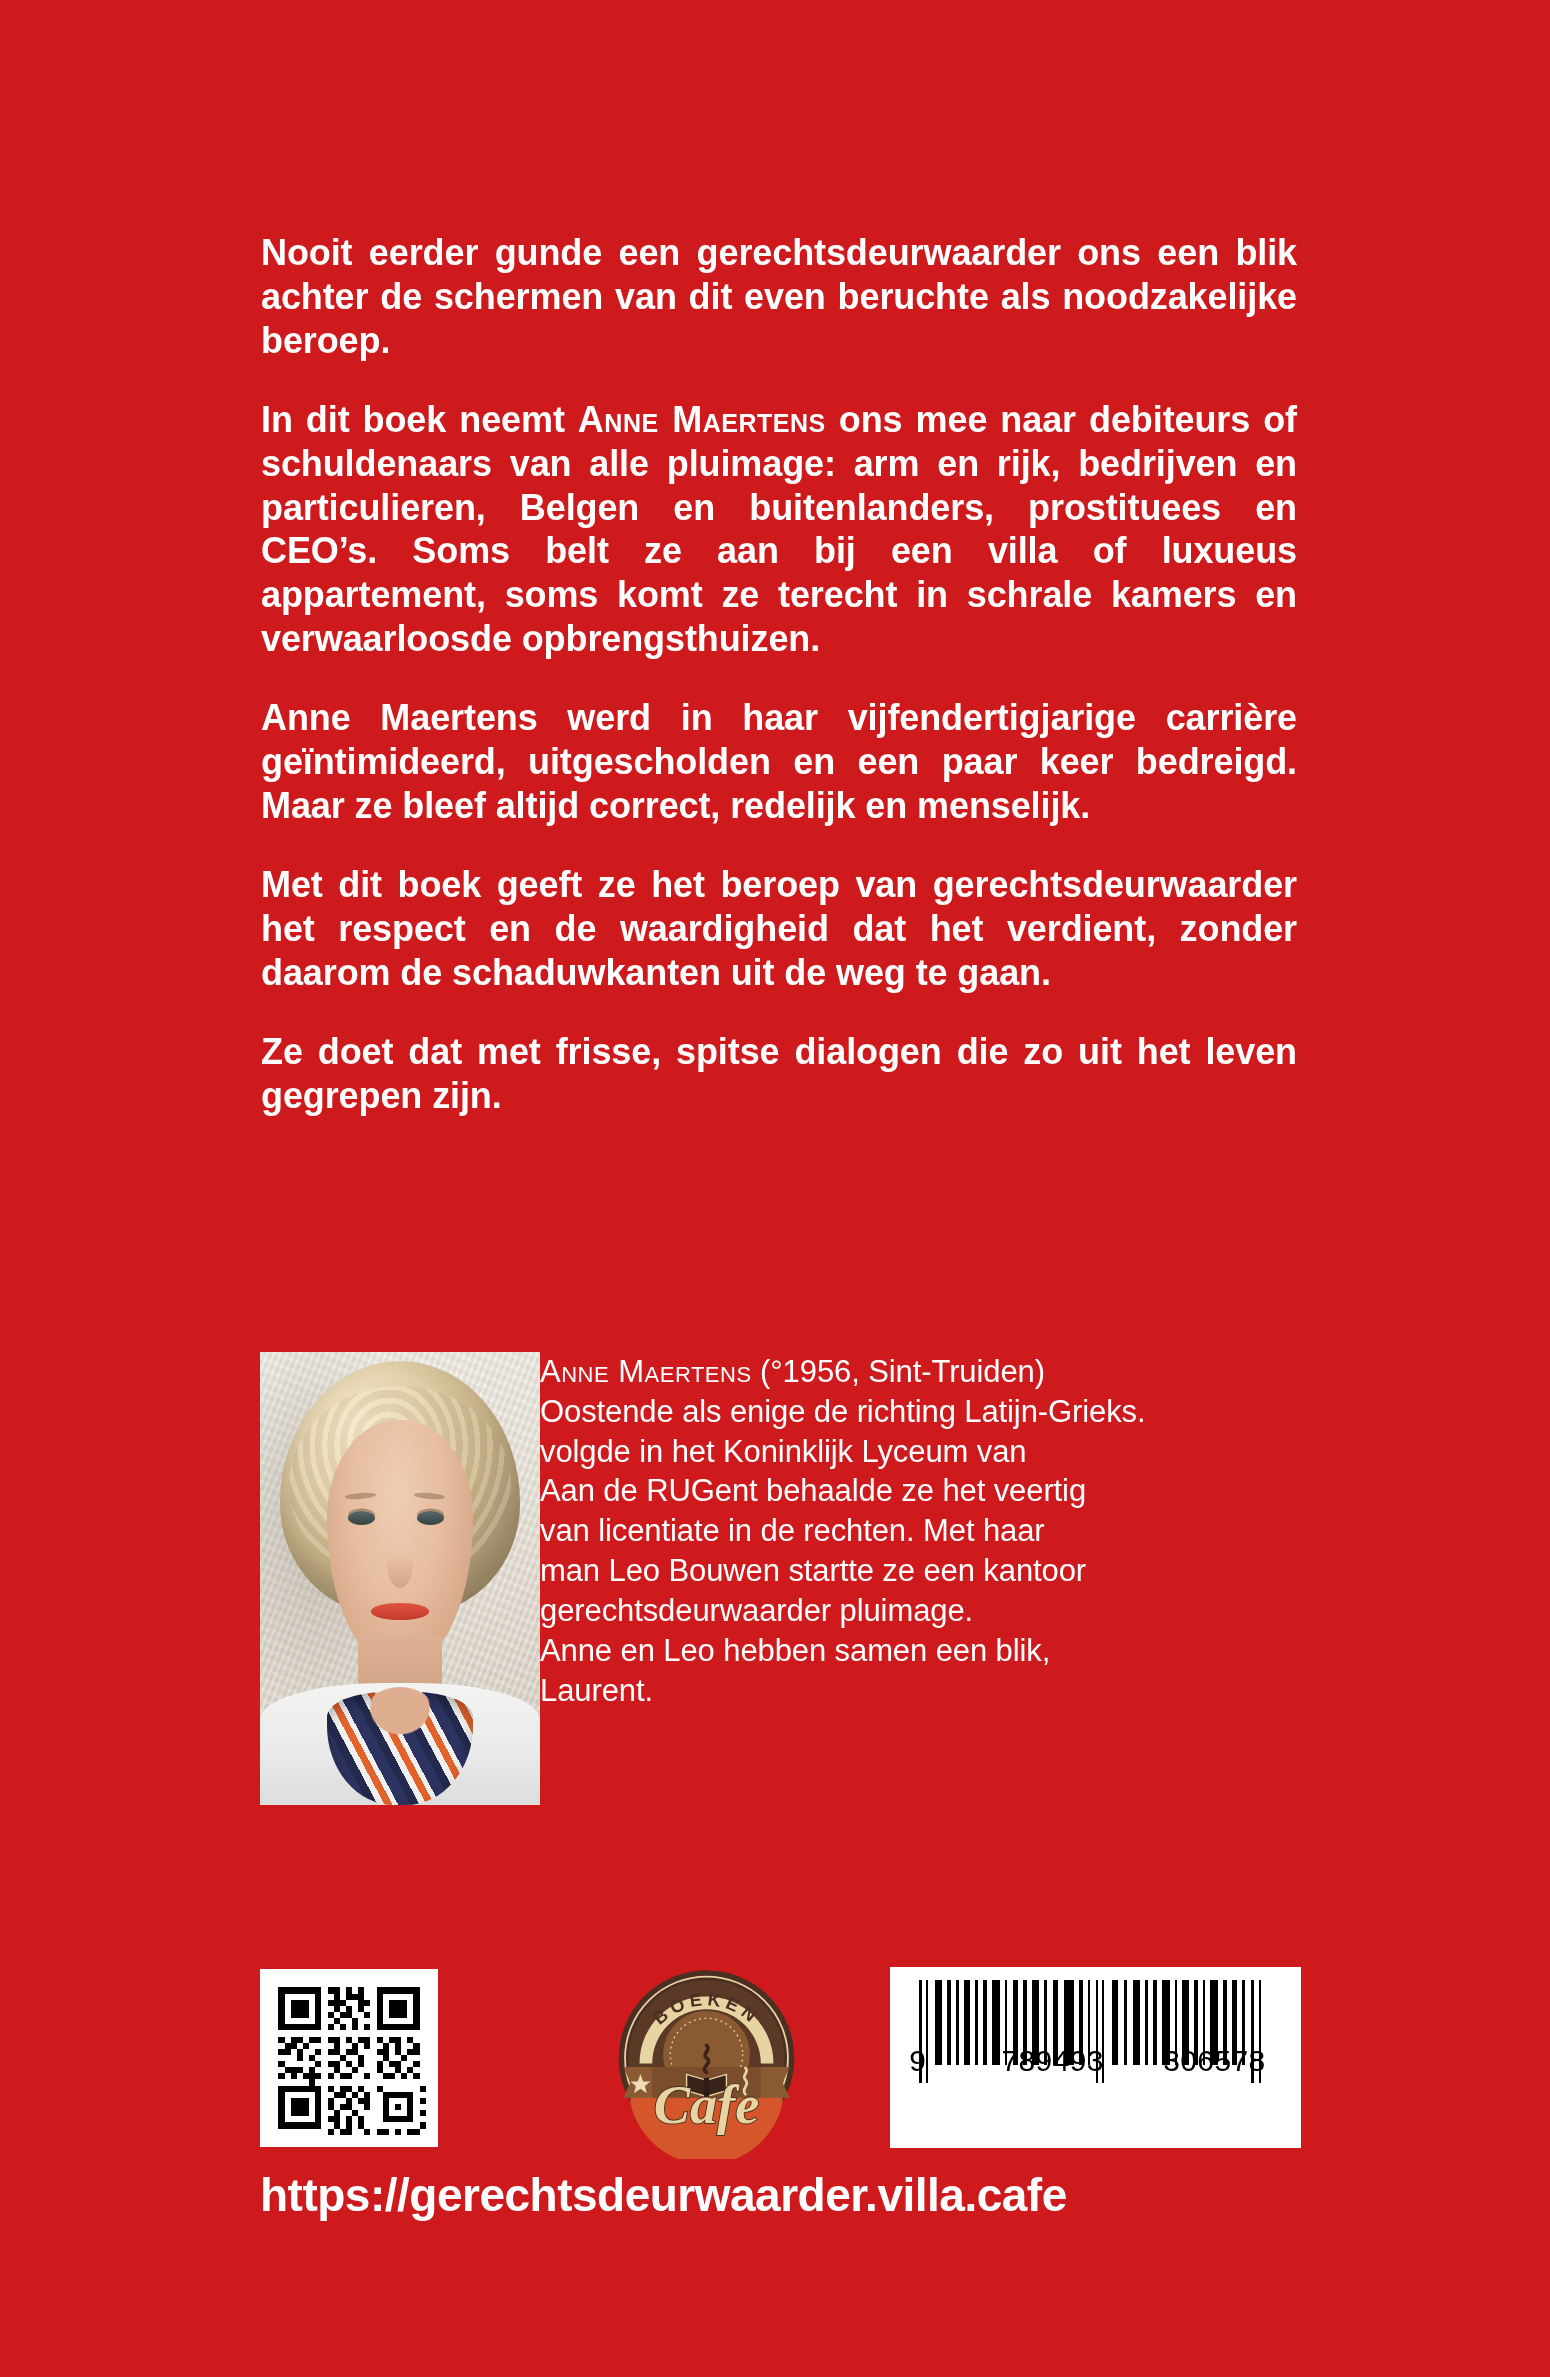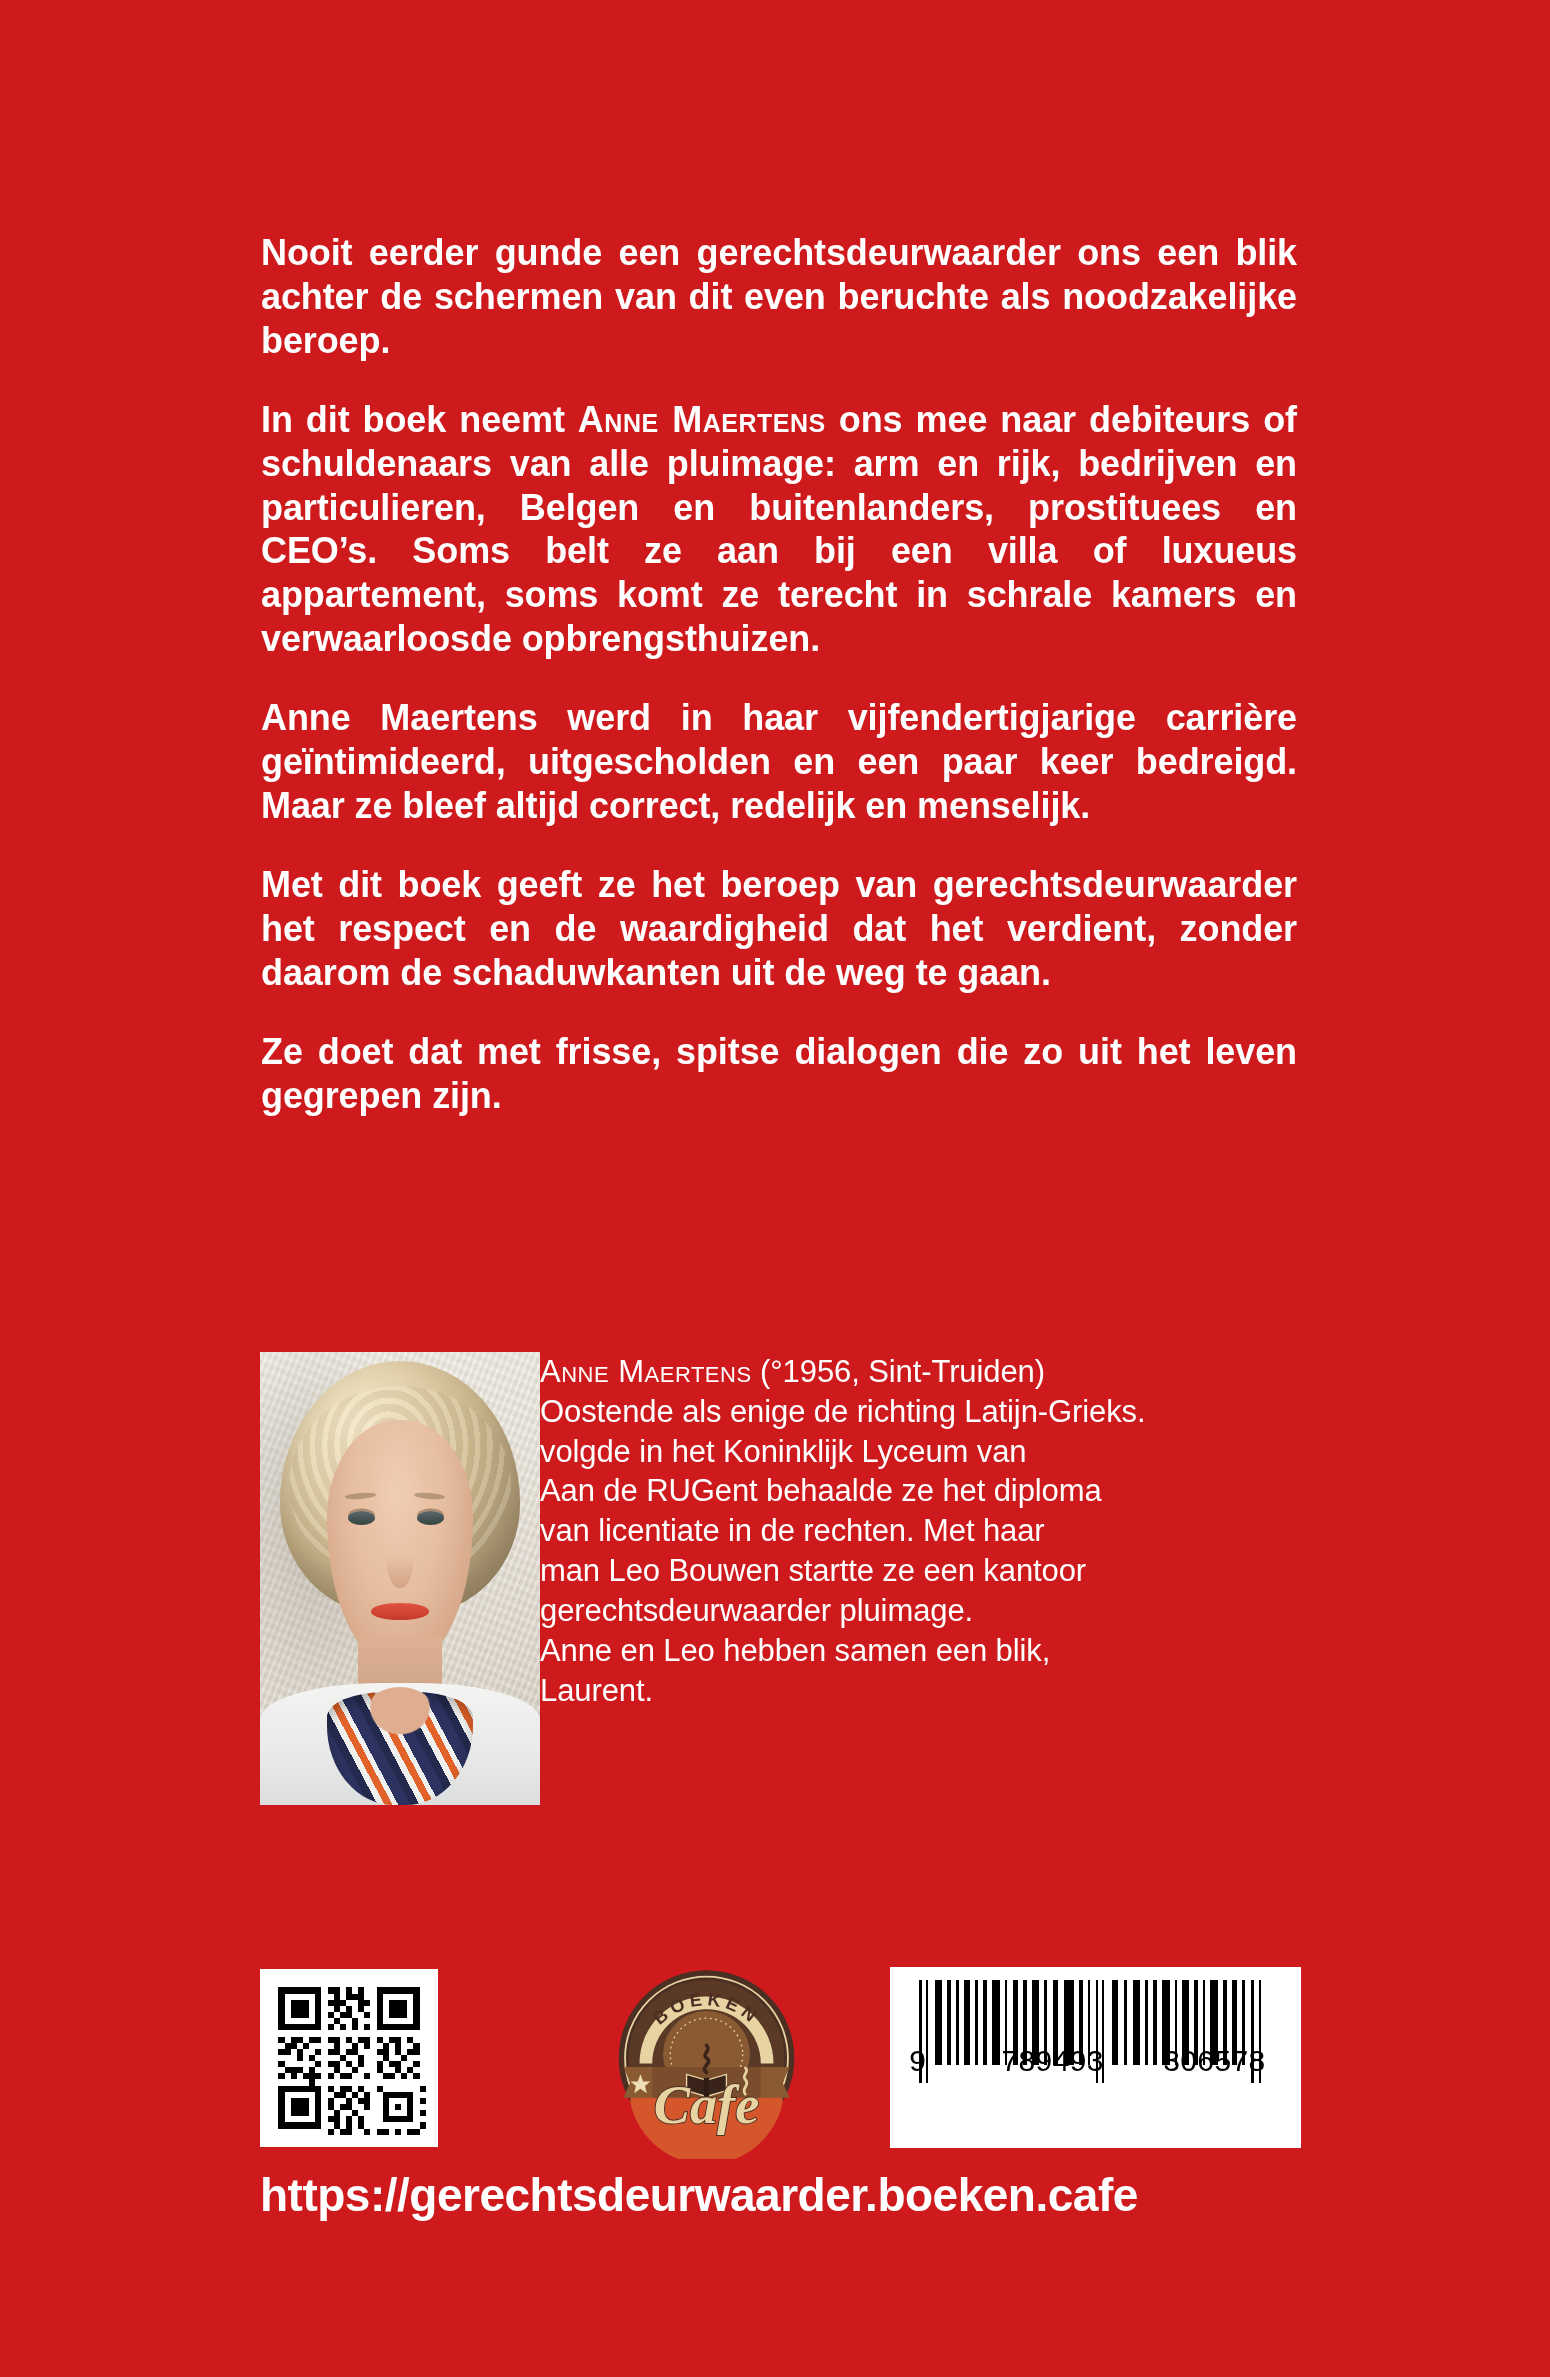--- a/index.html
+++ b/index.html
@@ -276,21 +276,21 @@
       <div class="p-lips"></div>
       <div class="p-neck"></div>
       <div class="p-shirt"></div>
       <div class="p-scarf"></div>
     </div>
 
     <div class="bio">
       <span class="line"><span class="smallcaps">Anne Maertens</span><span> (°1956, Sint-Truiden)</span></span>
       <span class="line">Oostende als enige de richting Latijn-Grieks.</span>
       <span class="line">volgde in het Koninklijk Lyceum van</span>
-      <span class="line">Aan de RUGent behaalde ze het diploma</span>
+      <span class="line">Aan de RUGent behaalde ze het veertig</span>
       <span class="line">van licentiate in de rechten. Met haar</span>
       <span class="line">man Leo Bouwen startte ze een kantoor</span>
       <span class="line">gerechtsdeurwaarder pluimage.</span>
       <span class="line">Anne en Leo hebben samen een blik,</span>
       <span class="line">Laurent.</span>
     </div>
   </div>
 
   <div class="footer-row">
 
@@ -519,16 +519,16 @@
         </g>
       </svg>
       <div class="digits">
         <span class="d-lead">9</span>
         <span class="d-mid">789493</span>
         <span class="d-end">306578</span>
       </div>
     </div>
   </div>
 
-  <div class="url">https://gerechtsdeurwaarder.boeken.cafe</div>
+  <div class="url">https://gerechtsdeurwaarder.villa.cafe</div>
 
 </div>
 
 
 </body></html>

